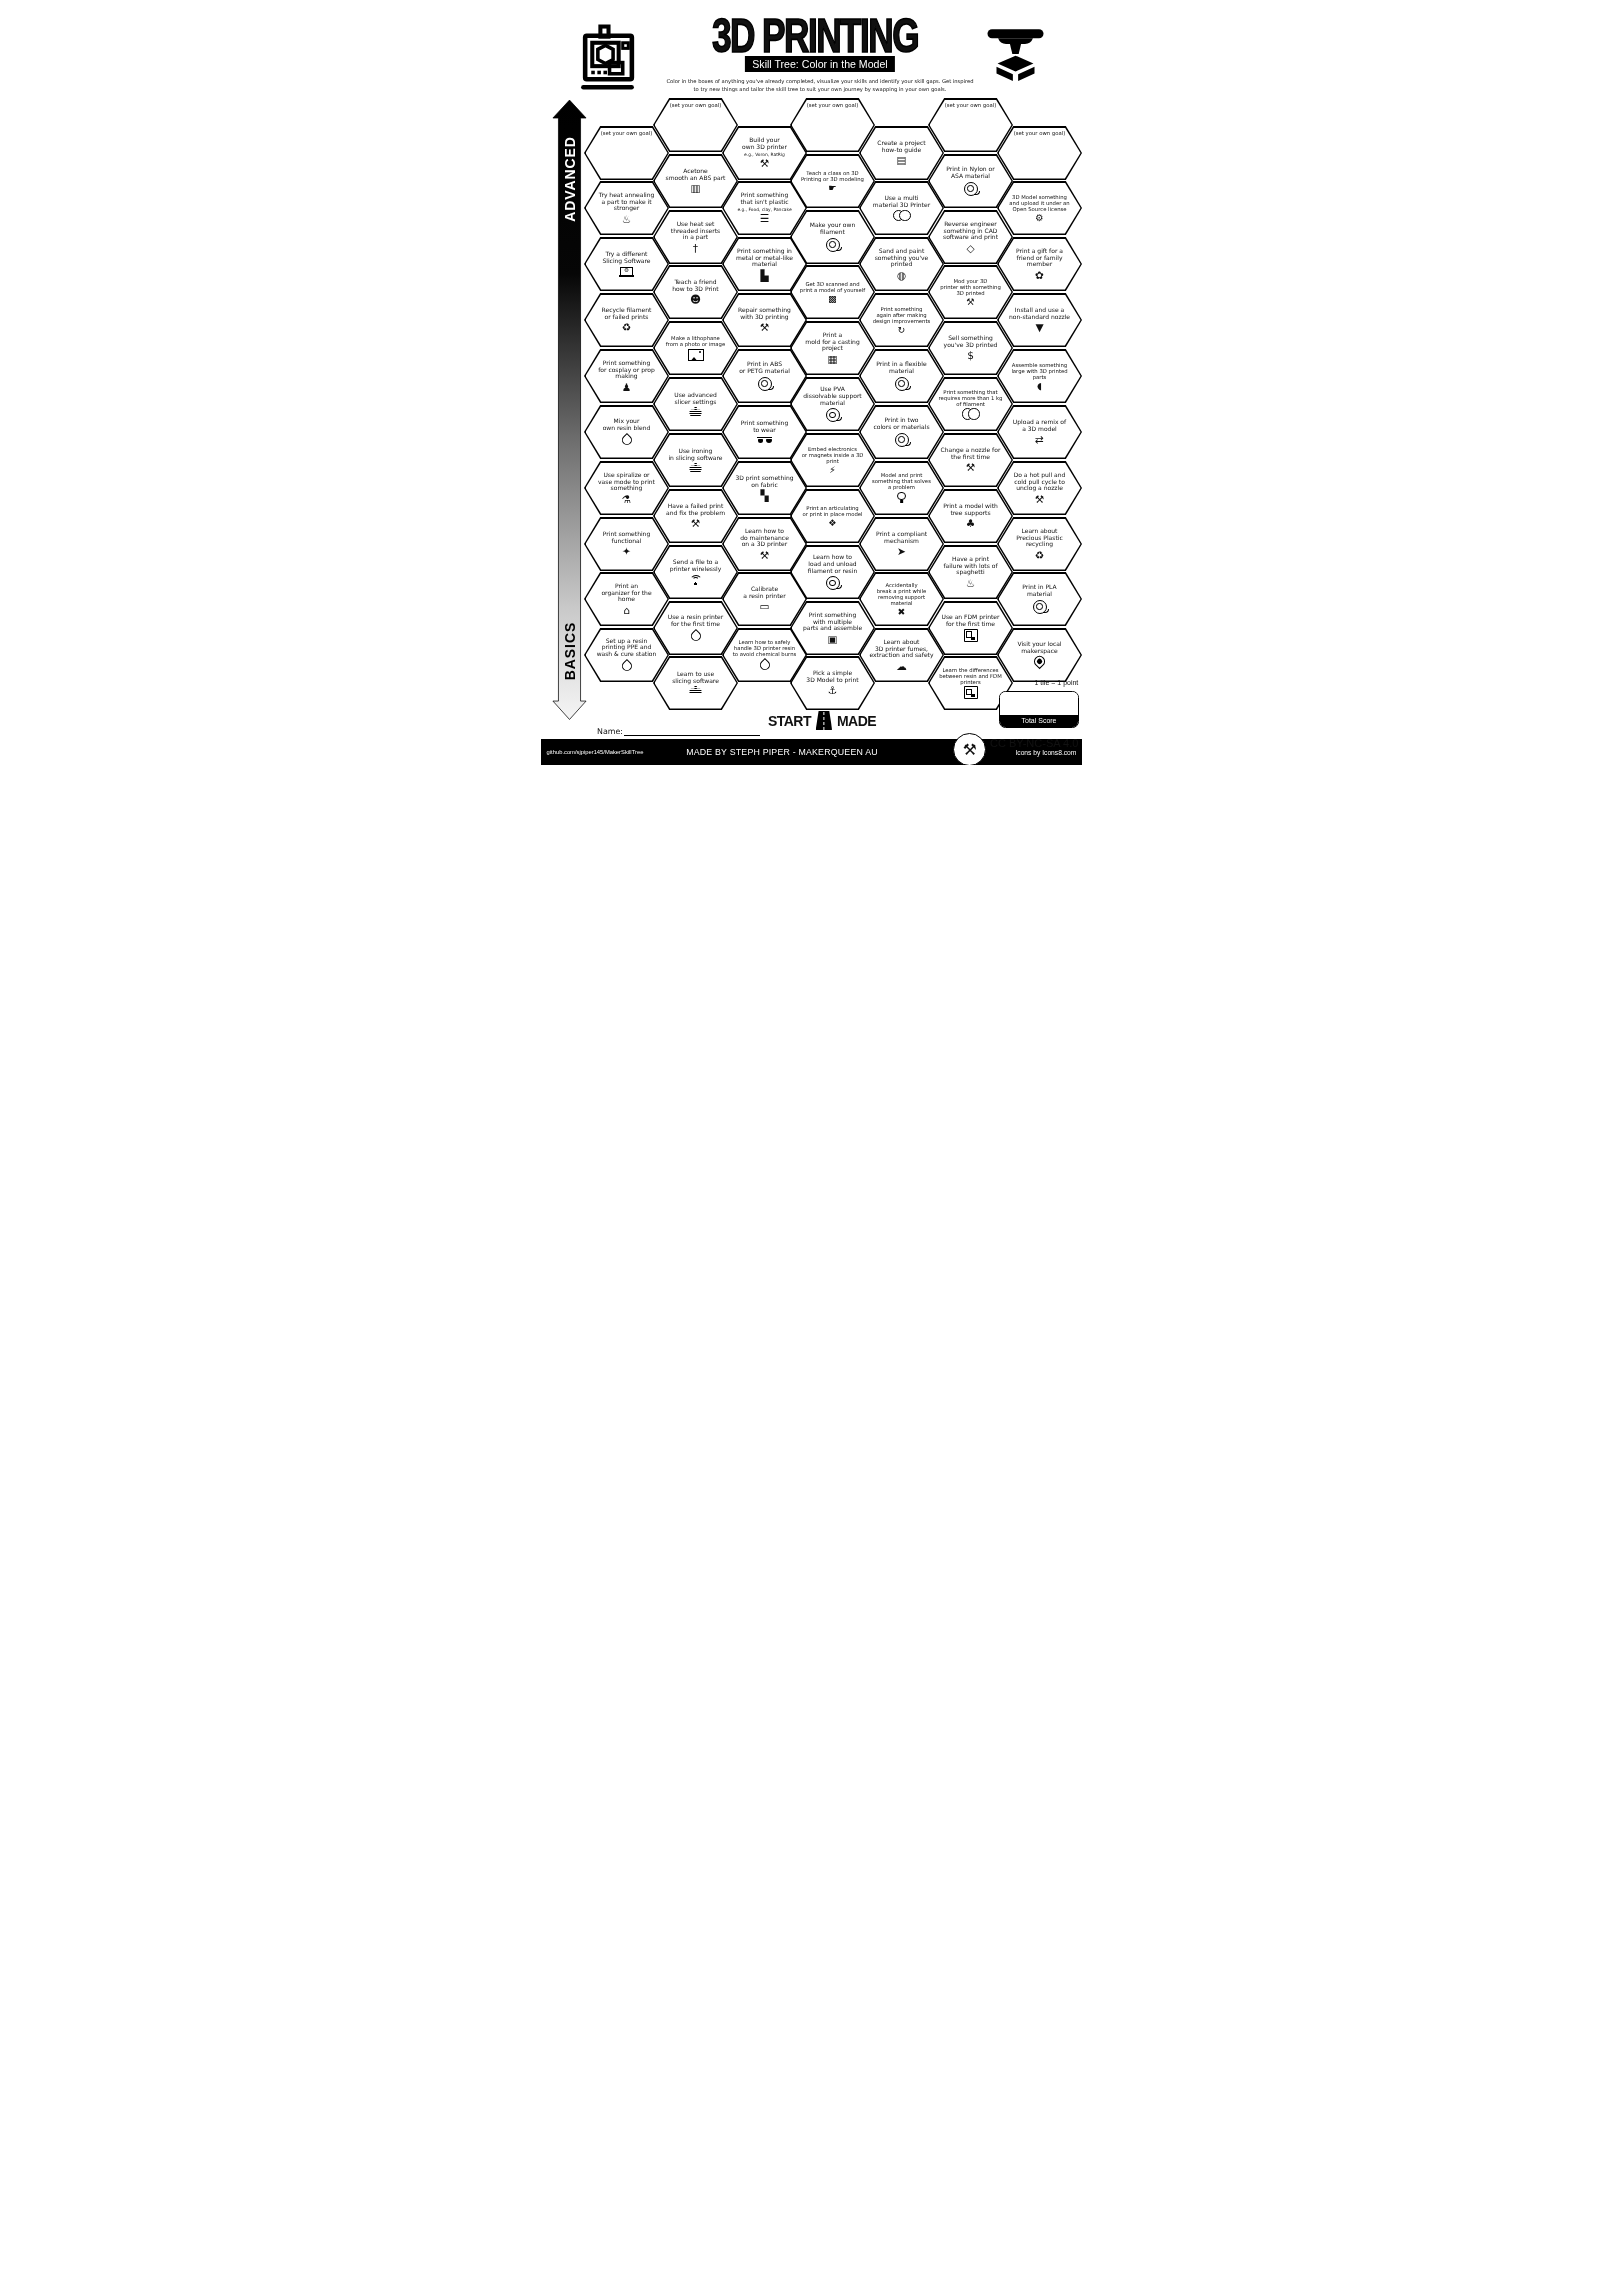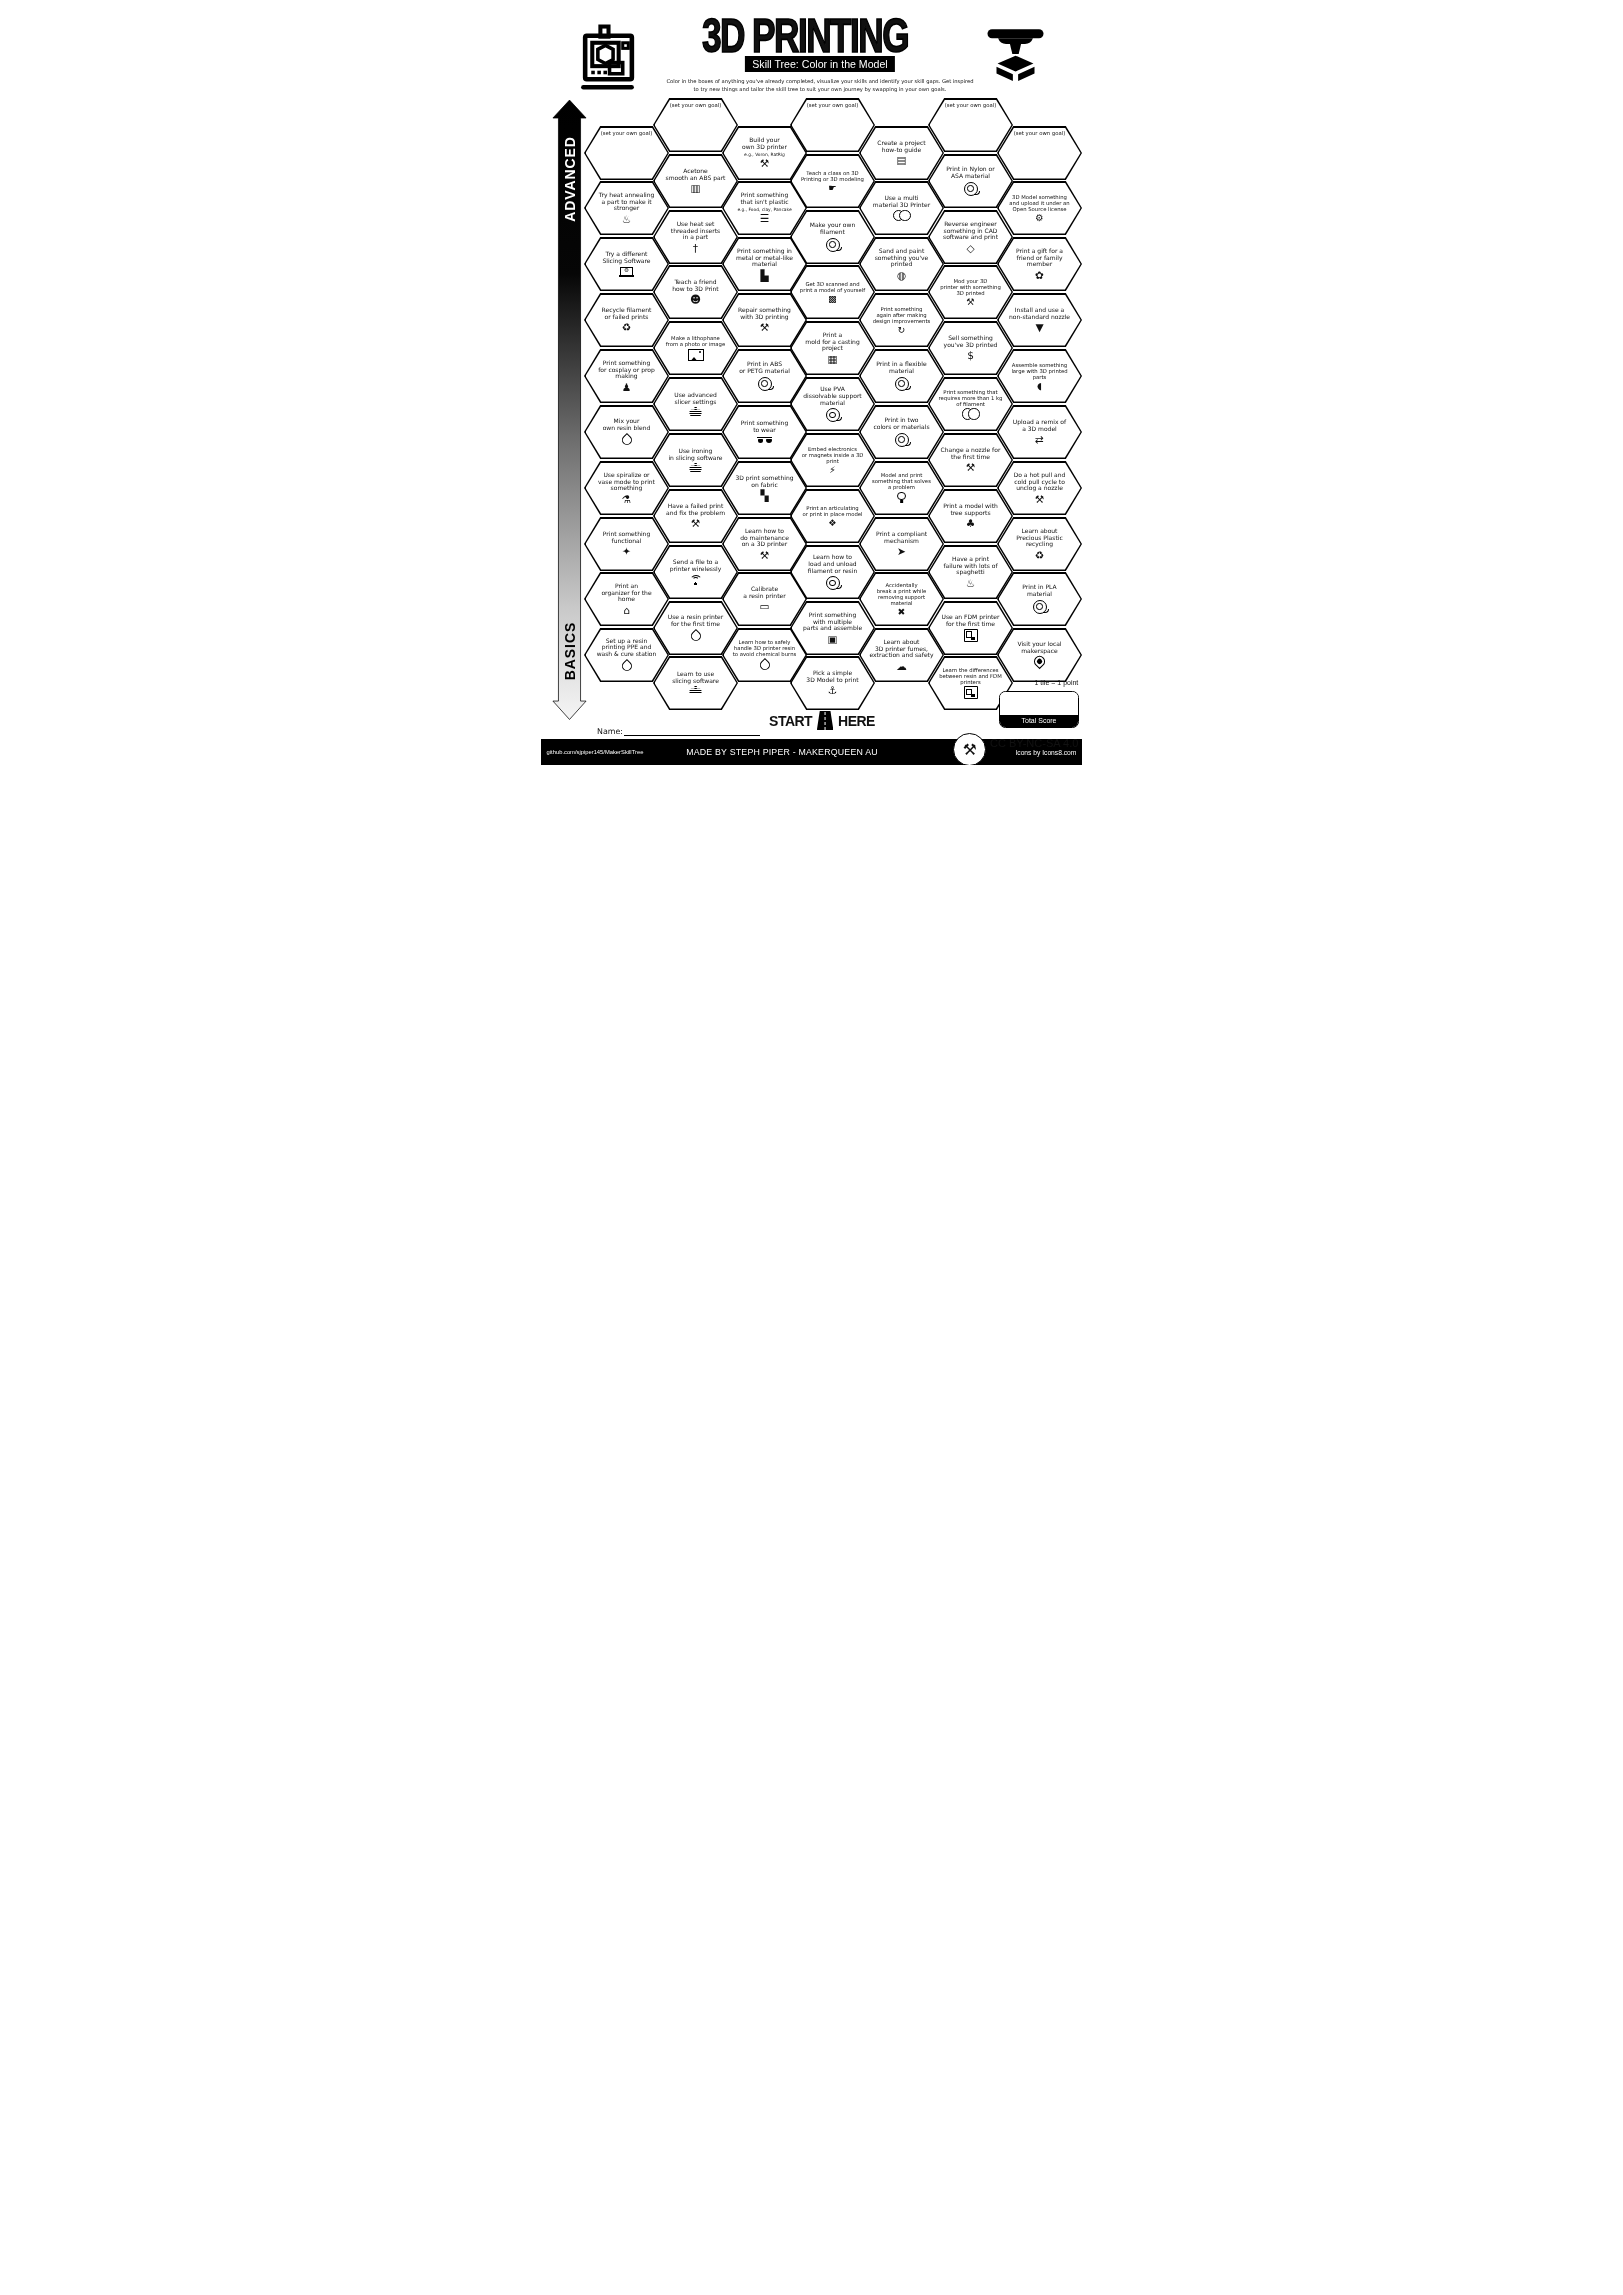--- a/index.html
+++ b/index.html
@@ -1,20 +1,20 @@
 <!DOCTYPE html>
 <html style="font-size:7.4px"><head>
 <meta charset="utf-8">
 <style>
   html,body{margin:0;padding:0;background:#fff;}
   #page{position:relative;width:541px;height:765px;background:#fff;overflow:hidden;
         font-family:"DejaVu Sans",sans-serif;color:#111;margin:0 auto;}
 
   
-  .title{position:absolute;top:14px;left:264px;transform:translateX(-50%);white-space:nowrap;}
+  .title{position:absolute;top:14px;left:274px;transform:translateX(-50%);white-space:nowrap;}
   .title span{display:inline-block;font-family:"Liberation Sans",sans-serif;font-weight:700;
         font-size:43px;line-height:1;letter-spacing:-1.9px;transform:scale(0.82,1.12);
         -webkit-text-stroke:1.4px #000;}
   .subtitle{position:absolute;top:56px;left:279px;transform:translateX(-50%);
         background:#000;color:#fff;padding:1.9px 7.4px;font-size:10.6px;white-space:nowrap;
         font-family:"Liberation Sans",sans-serif;}
   .desc{position:absolute;top:78px;left:279px;transform:translateX(-50%);width:333px;
         text-align:center;font-size:5.2px;line-height:1.5;white-space:pre-line;}
   .logo{position:absolute;}
   #logo-left{left:36px;top:24px;}
@@ -765,21 +765,21 @@
           <div class="hex-label">Visit your local
 makerspace</div>
           <span class="hexicon ic-pin"></span>
         </div>
       </div>
     </div>
 
   <div class="start">
     <span>START</span>
     <span class="ic-road"></span>
-    <span>HERE</span>
+    <span>MADE</span>
   </div>
 
   <div class="name">
     <span>Name:</span>
     <span class="name-line"></span>
   </div>
 
   <div class="tilenote">1 tile = 1 point</div>
   <div class="score">
     <div class="score-blank"></div>

